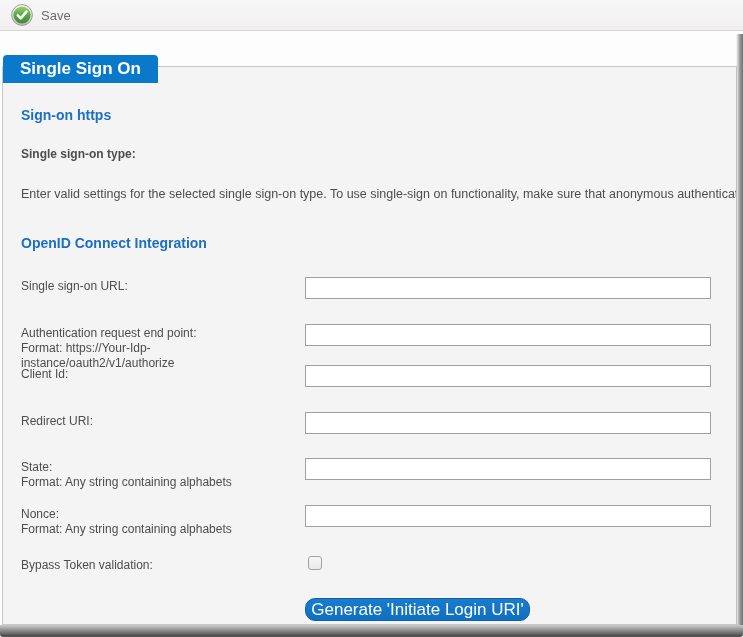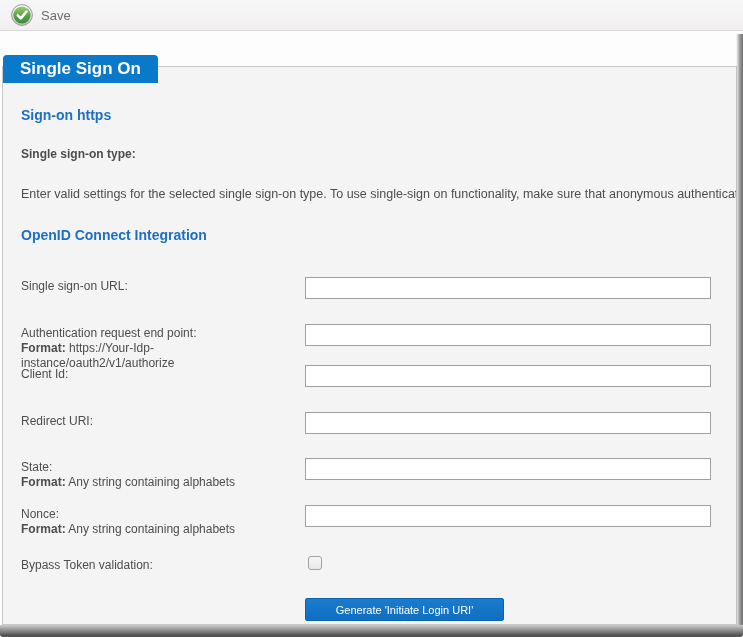--- a/index.html
+++ b/index.html
@@ -39,21 +39,21 @@
   .panel {
     position: absolute; top: 66px; left: 2px; width: 735px; height: 559px;
     background: #f5f4f4; border: 1px solid #c9c7c7;
     overflow: hidden;
   }
   .section-heading {
     position: absolute; left: 18px;
     color: #1b6fc4; font-size: 14px; font-weight: bold;
   }
   #heading-signon { top: 40px; }
-  #heading-integration { top: 160px; }
+  #heading-integration { top: 168px; }
 
   .type-label { position: absolute; left: 18px; top: 80px; font-size: 12px; font-weight: bold; }
   .dropdown {
     position: absolute; left: 130px; top: 77px; width: 202px; height: 26px;
     background: #ffffff; border: 1px solid #ababab;
     display: flex; align-items: center; cursor: pointer;
   }
   .dropdown .dd-value { flex: 1; font-size: 12.5px; color: #3f3f3f; padding-left: 8px; }
   .dropdown .dd-btn {
     width: 25px; height: 24px; background: #b9b6b6;
@@ -68,21 +68,21 @@
   .desc {
     position: absolute; left: 18px; top: 120px; right: 0;
     font-size: 12.5px; white-space: nowrap; overflow: hidden; color: #4d4d4d;
   }
 
   
   .frow { position: absolute; left: 0; width: 100%; }
   .frow .lbl-wrap { position: absolute; left: 18px; top: 2px; width: 282px; }
   .frow .lbl { font-size: 12px; display: block; line-height: 15px; }
   .frow .fmt { font-size: 12px; display: block; line-height: 15px; }
-  .frow .fmt b { font-weight: bold; }
+  .frow .fmt b { font-weight: normal; }
   .txt {
     position: absolute; left: 302px; top: 0; width: 406px; height: 22px;
     background: #ffffff; border: 1px solid #a19f9f;
     font-family: "Liberation Sans", sans-serif; font-size: 12px; padding: 0 5px;
     outline: none;
   }
   #row-url      { top: 210px; }
   #row-auth     { top: 257px; }
   #row-client   { top: 298px; }
   #row-redirect { top: 345px; }
@@ -91,25 +91,25 @@
   #row-bypass   { top: 489px; }
 
   .checkbox {
     position: absolute; left: 305px; top: 0px; width: 14px; height: 14px;
     border: 1px solid #a3a1a1; border-radius: 3px;
     background: linear-gradient(180deg, #f7f6f6, #e9e7e7);
     cursor: pointer;
   }
 
   .generate-btn {
-    position: absolute; left: 302px; top: 531px; width: 199px; height: 23px;
+    position: absolute; left: 302px; top: 531px; width: 225px; height: 23px;
     background: linear-gradient(180deg, #1a7ccd 0%, #0f6fc2 100%);
-    border: 1px solid #0d62ab; border-radius: 2px;
+    border: 1px solid #0d62ab; border-radius: 10px;
     color: #ffffff; font-family: "Liberation Sans", sans-serif;
-    font-size: 11px; cursor: pointer;
+    font-size: 17px; cursor: pointer;
   }
 
   
   .right-shadow {
     position: absolute; top: 34px; bottom: 10px; right: 0; width: 7px;
     background: linear-gradient(to right, rgba(190,190,190,0) 0%, #9a9a9a 55%, #6f6f6f 100%);
     z-index: 5;
   }
   .bottom-shadow {
     position: absolute; left: 0; right: 0; bottom: 0; height: 12px;

